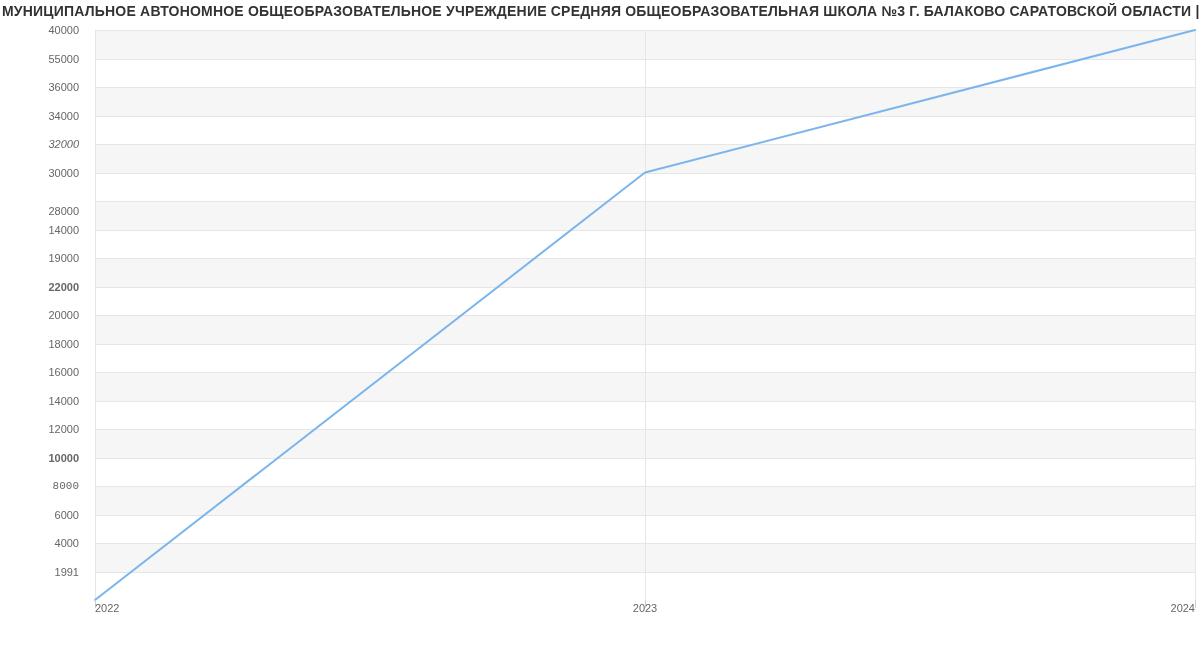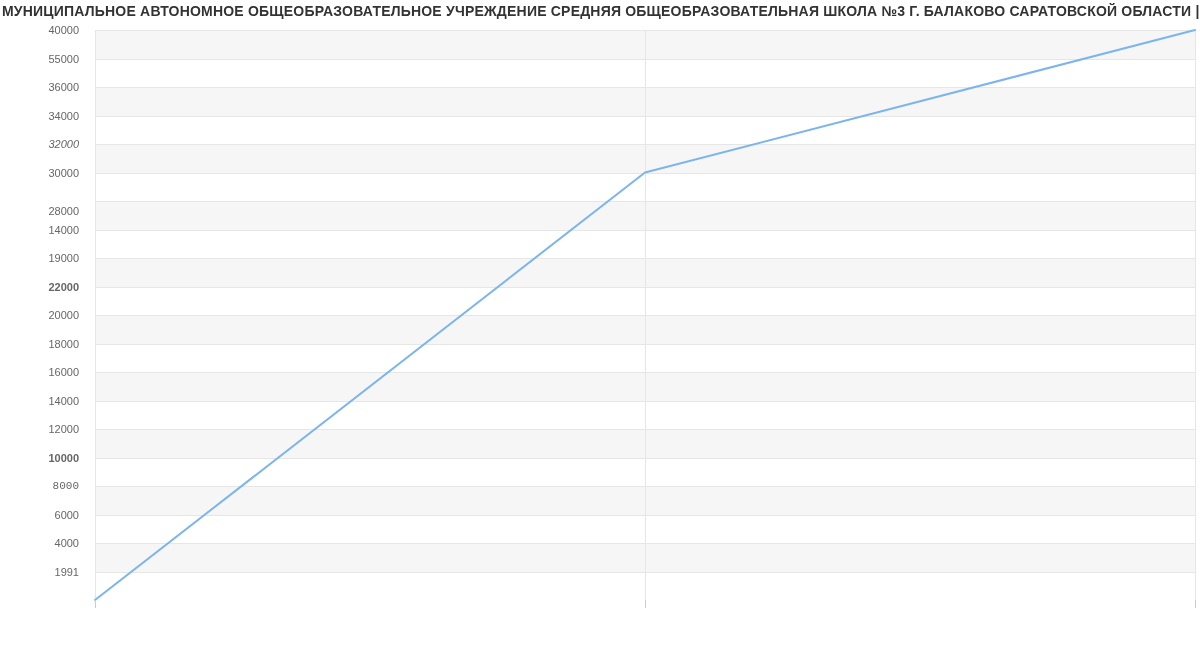--- a/index.html
+++ b/index.html
@@ -188,14 +188,19 @@
       <svg class="line-layer" id="line-svg" viewBox="0 0 1100 570" preserveAspectRatio="none">
       <path id="series-path" class="series-line" d="M0 570 L550 142.5 L1100 0" style="stroke: rgb(124, 181, 236);"></path>
     </svg>
   </div>
 
   <div class="x-ticks" id="x-ticks">
       <div class="x-tick-mark" style="left: 0px;"></div>
       <div class="x-tick-mark" style="left: 550px;"></div>
       <div class="x-tick-mark" style="left: 1100px;"></div>
     </div>
+  <div class="x-labels" id="x-labels">
+      <div class="x-tick-label" style="left: 0px; transform: translateX(0px);">2022</div>
+      <div class="x-tick-label" style="left: 550px;">2023</div>
+      <div class="x-tick-label" style="left: 1100px; transform: translateX(-100%);">2024</div>
+    </div>
 
 </div>
 
 </body></html>

